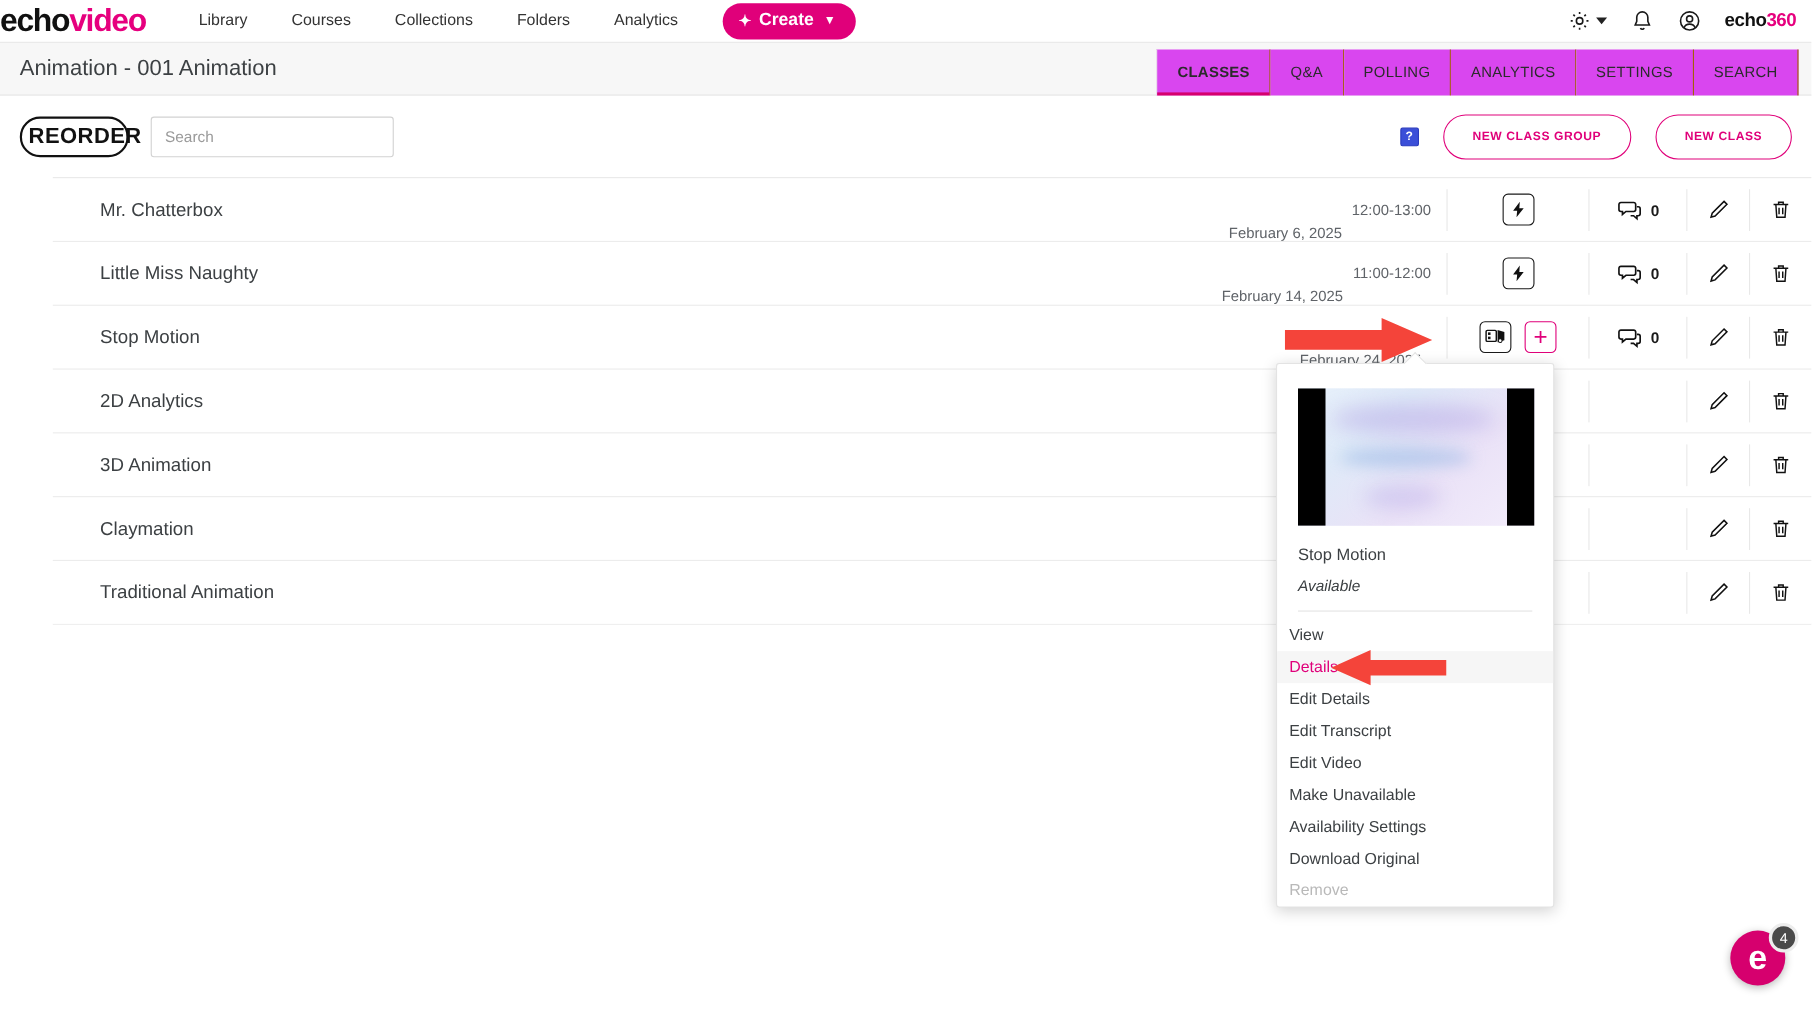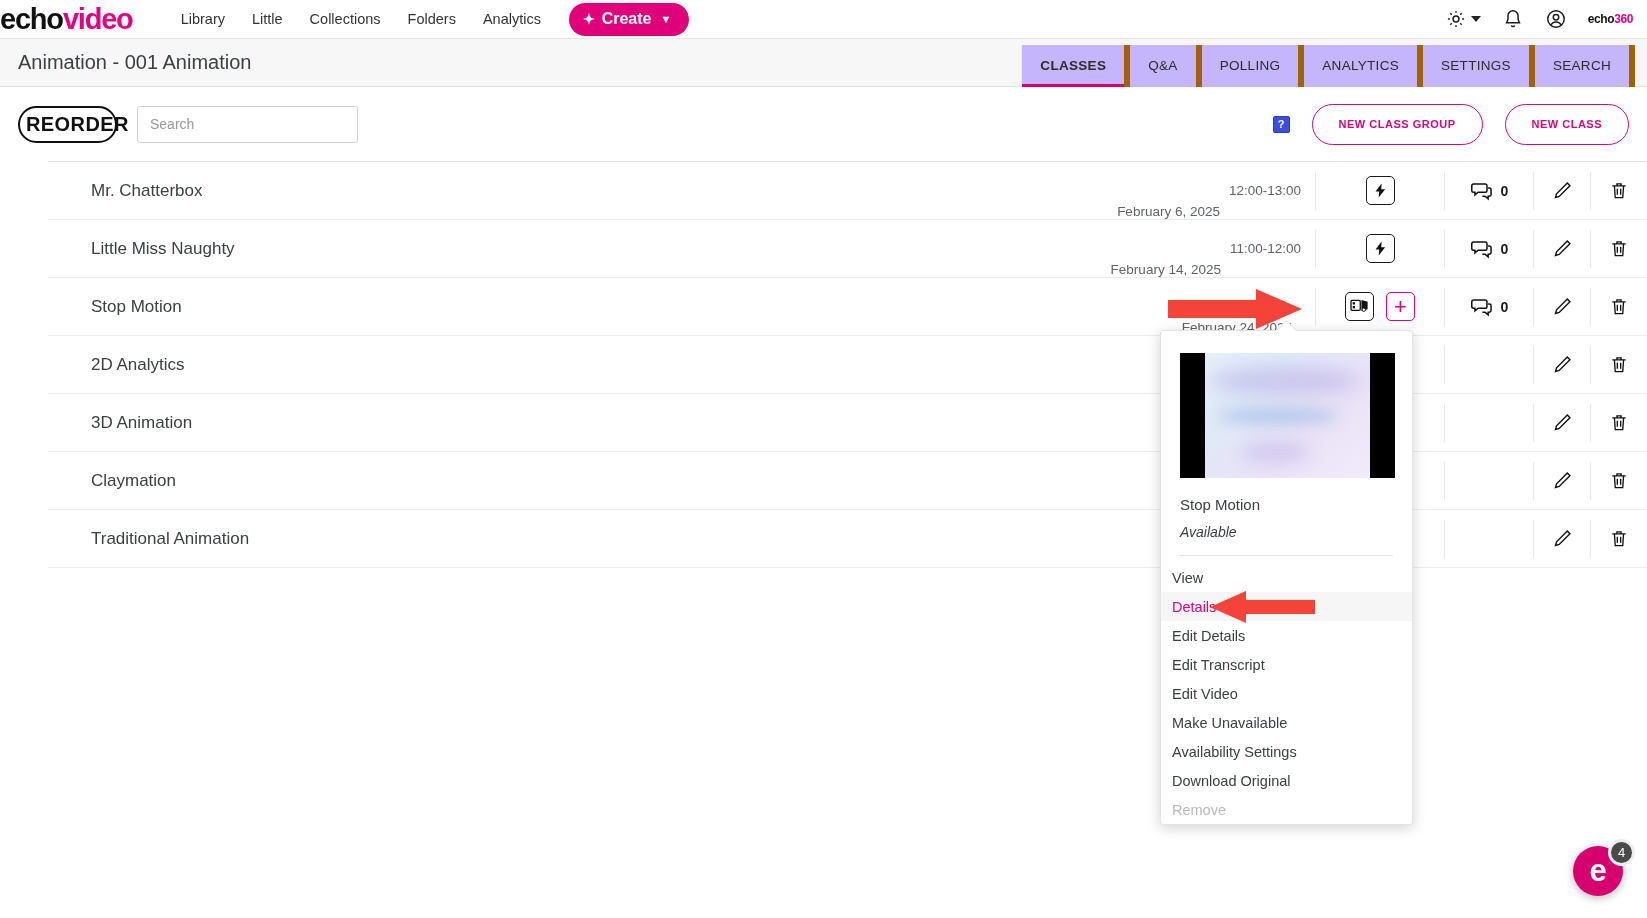--- a/index.html
+++ b/index.html
@@ -15,54 +15,54 @@
   
   .topnav {
     position: absolute; top: 0; left: 0; width: 1647px; height: 39px;
     background: #ffffff; display: flex; align-items: center;
     border-bottom: 1px solid #e6e6e6;
   }
   .logo { font-size: 29px; font-weight: 800; letter-spacing: -1.2px; line-height: 1; }
   .logo .a { color: #111111; }
   .logo .b { color: #e6007e; }
 
-  .navlinks { display: flex; align-items: center; margin-left: 35px; gap: 1px; }
+  .navlinks { display: flex; align-items: center; margin-left: 35px; gap: 14px; }
   .navlink {
     font-size: 14.5px; color: #333333; padding: 6px 13px; cursor: pointer; white-space: nowrap;
   }
   .create-btn {
     margin-left: 14px; background: #e0007a; color: #fff; border: none; border-radius: 20px;
     height: 33px; padding: 0 18px 0 14px; font-size: 16px; font-weight: bold;
     display: flex; align-items: center; gap: 7px; cursor: pointer;
     font-family: "Liberation Sans", sans-serif;
   }
   .create-btn .sparkle { font-size: 14px; }
   .create-btn .caret { font-size: 11px; margin-left: 2px; }
 
   .topright { margin-left: auto; display: flex; align-items: center; gap: 21px; padding-right: 14px; }
   .ticon { width: 22px; height: 22px; display: block; cursor: pointer; }
   .gearwrap { display: flex; align-items: center; gap: 4px; cursor: pointer; }
   .caret-sm { width: 0; height: 0; border-left: 5px solid transparent; border-right: 5px solid transparent; border-top: 6px solid #222; }
-  .echo360 { font-size: 12px; font-weight: 800; letter-spacing: -0.4px; }
+  .echo360 { font-size: 17px; font-weight: 800; letter-spacing: -0.4px; }
   .echo360 .a { color: #111; }
   .echo360 .b { color: #e6007e; }
 
   
   .titlebar {
     position: absolute; top: 39px; left: 0; width: 1647px; height: 48px;
     background: #f7f7f7; border-bottom: 1px solid #e0e0e0;
     display: flex; align-items: center;
   }
   .pagetitle { margin-left: 18px; font-size: 20px; color: #3c4043; font-weight: 400; }
 
   .tabs { margin-left: auto; display: flex; align-items: flex-end; height: 48px; padding-right: 12px; }
   .tab {
-    background: #c4b5fd; height: 42px; display: flex; align-items: center; justify-content: center;
+    background: #d946ef; height: 42px; display: flex; align-items: center; justify-content: center;
     padding: 0 18px; font-size: 13.5px; color: #2b2b2b; letter-spacing: 0.3px;
-    border-right: 6px solid #a16207; cursor: pointer; position: relative;
+    border-right: 1px solid #a16207; cursor: pointer; position: relative;
   }
   .tab:first-child { border-left: 1px solid #ececec; }
   .tab.active { font-weight: bold; }
   .tab.active::after {
     content: ""; position: absolute; left: 0; right: 0; bottom: 0; height: 3px; background: #d6006e;
   }
 
   
   .toolbar {
     position: absolute; top: 87px; left: 0; width: 1647px; height: 74px;
@@ -187,21 +187,21 @@
 </style>
 </head>
 <body>
 
 <div class="page">
 
   <div class="topnav">
     <div class="logo"><span class="a">echo</span><span class="b">video</span></div>
     <div class="navlinks">
       <div class="navlink">Library</div>
-      <div class="navlink">Little</div>
+      <div class="navlink">Courses</div>
       <div class="navlink">Collections</div>
       <div class="navlink">Folders</div>
       <div class="navlink">Analytics</div>
       <button class="create-btn">
         <span class="sparkle">✦</span>
         <span>Create</span>
         <span class="caret">▼</span>
       </button>
     </div>
     <div class="topright">

